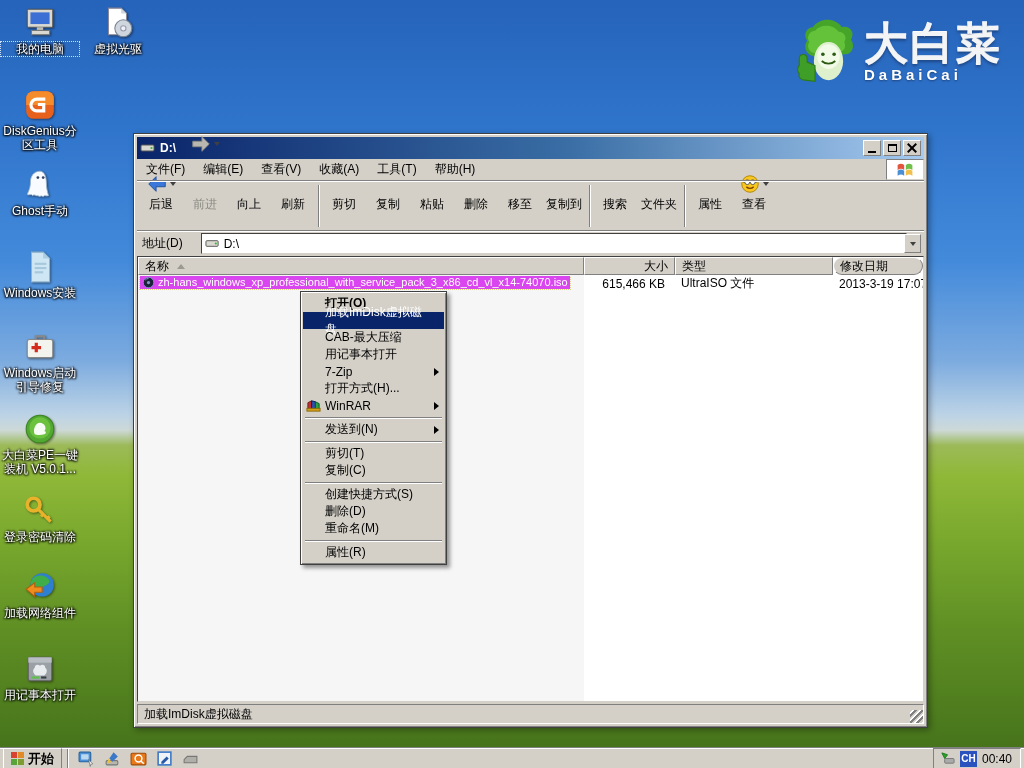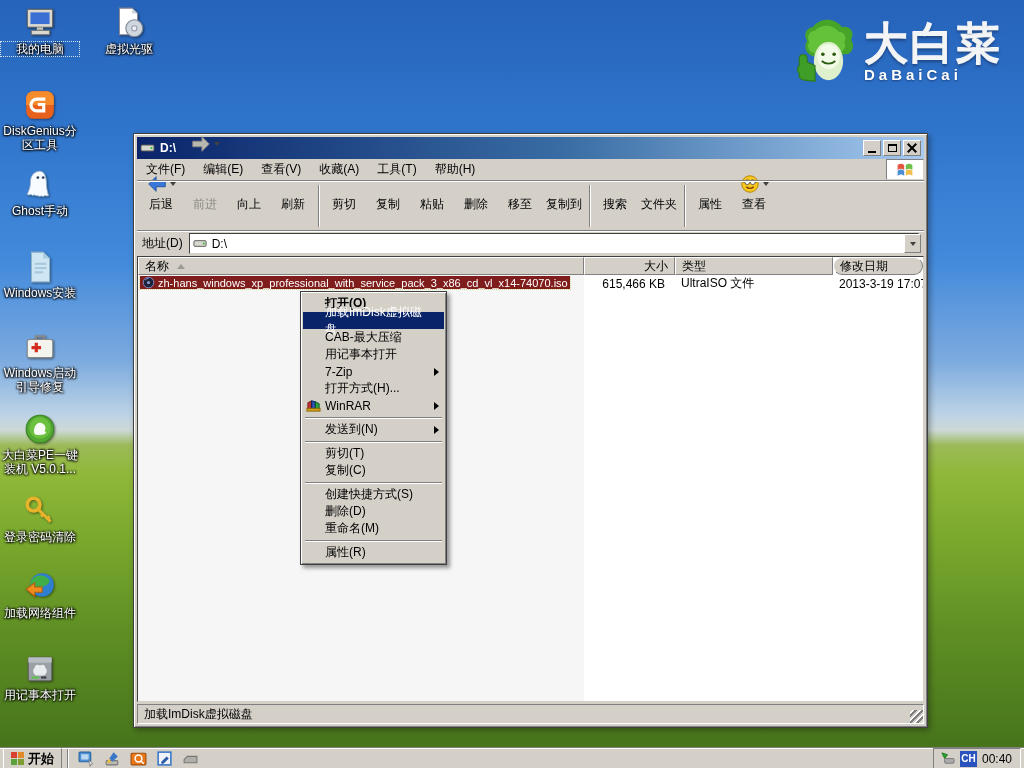--- a/index.html
+++ b/index.html
@@ -59,21 +59,21 @@
   .toolbar { height:50px; flex:0 0 50px; display:flex; align-items:center; padding:1px 2px;
     border-bottom:1px solid #808080; box-shadow:0 1px 0 #fff; }
   .tbtn { min-width:44px; height:46px; display:flex; flex-direction:column; align-items:center; justify-content:flex-end;
     gap:1px; padding:16px 4px; color:#000; }
   .tbtn.disabled { color:#8a8a82;gap:41px; }
   .tbtn svg { width:22px; height:22px; }
   .tbtn .row { display:flex; align-items:center; gap:2px; }
   .drop { width:0; height:0; border-left:3px solid transparent; border-right:3px solid transparent; border-top:4px solid #404040; }
   .tsep { width:1px; height:42px; background:#808080; box-shadow:1px 0 0 #fff; margin:0 3px; flex:0 0 1px; }
 
-  .addrbar { height:25px; flex:0 0 25px; display:flex; align-items:center; padding:2px 3px; gap:4px; }
+  .addrbar { height:25px; flex:0 0 25px; display:flex; align-items:center; padding:2px 3px; gap:16px; }
   .addr-label { padding:0 2px; }
   .addr-field { flex:1; height:21px; background:#fff; border:1px solid; border-color:#404040 #d4d0c8 #d4d0c8 #404040;
     display:flex; align-items:center; padding:0 3px; gap:4px; }
   .addr-field svg { width:15px; height:15px; }
   .addr-drop { width:17px; height:19px; display:flex; align-items:center; justify-content:center; margin-left:-19px; }
 
   .list { flex:1 1 auto; position:relative; background:#fff; overflow:hidden;
     border:1px solid; border-color:#404040 #d4d0c8 #d4d0c8 #404040; }
   .namecol-tint { position:absolute; left:0; top:18px; bottom:0; width:446px; background:#f6f6f7; }
   .cols { display:flex; height:18px; position:relative; }
@@ -83,21 +83,21 @@
   .col.c-type { width:158px; } .col.c-date { flex:1;border-radius:9px; }
   .sort-up { width:0; height:0; border-left:4px solid transparent; border-right:4px solid transparent;
     border-bottom:5px solid #9a9a92; margin-left:8px; }
 
   .frow { display:flex; height:17px; align-items:center; position:relative; }
   .fcell { overflow:hidden; white-space:nowrap; }
   .f-name { width:446px; padding-left:2px; }
   .f-size { width:91px; text-align:right; padding-right:10px; }
   .f-type { width:158px; padding-left:6px; }
   .f-date { flex:1; padding-left:6px; }
-  .sel-chip { display:inline-flex; align-items:flex-end; background:#7f1d1d; color:#fff; padding:0 2px;
+  .sel-chip { display:inline-flex; align-items:center; background:#d946ef; color:#fff; padding:0 2px;
     outline:1px dotted #d8d48a; max-width:442px; overflow:hidden; font-size:11px; }
   .sel-chip svg { width:13px; height:13px; margin-right:3px; flex:0 0 13px; }
 
   .statusbar { flex:0 0 20px; margin-top:2px; border:1px solid; border-color:#808080 #ffffff #ffffff #808080;
     display:flex; align-items:center; padding:0 6px; position:relative; }
   .grip { position:absolute; right:0; bottom:0; width:13px; height:13px;
     background:repeating-linear-gradient(135deg, transparent 0 2px, #fff 2px 3px, #808080 3px 5px); }
 
   
   .cmenu { position:absolute; left:300px; top:291px; width:147px; background:#D4D0C8;
@@ -136,21 +136,21 @@
   <div class="dicon sel" style="left:1px; top:6px;">
     <svg viewBox="0 0 32 32">
         <rect x="4" y="3" width="24" height="17" rx="1" fill="#d9d9d2" stroke="#5a5a5a"></rect>
         <rect x="7" y="6" width="18" height="11" fill="#3b6fd4"></rect>
         <rect x="13" y="20" width="6" height="3" fill="#bcbcb4"></rect>
         <rect x="8" y="23" width="17" height="4" fill="#d9d9d2" stroke="#777"></rect>
       </svg>
     <div class="lbl">我的电脑</div>
   </div>
 
-  <div class="dicon" style="left:90px; top:6px;">
+  <div class="dicon" style="left:79px; top:6px;">
     <svg viewBox="0 0 32 32">
         <path d="M7 2h12l5 5v20H7z" fill="#fff" stroke="#889"></path>
         <path d="M19 2l5 5h-5z" fill="#cdd5de"></path>
         <circle cx="21" cy="21" r="8" fill="#cfd6de" stroke="#7b8494"></circle>
         <circle cx="21" cy="21" r="2.5" fill="#eef2f8" stroke="#99a"></circle>
       </svg>
     <div class="lbl">虚拟光驱</div>
   </div>
 
   <div class="dicon" style="left:1px; top:88px;">

